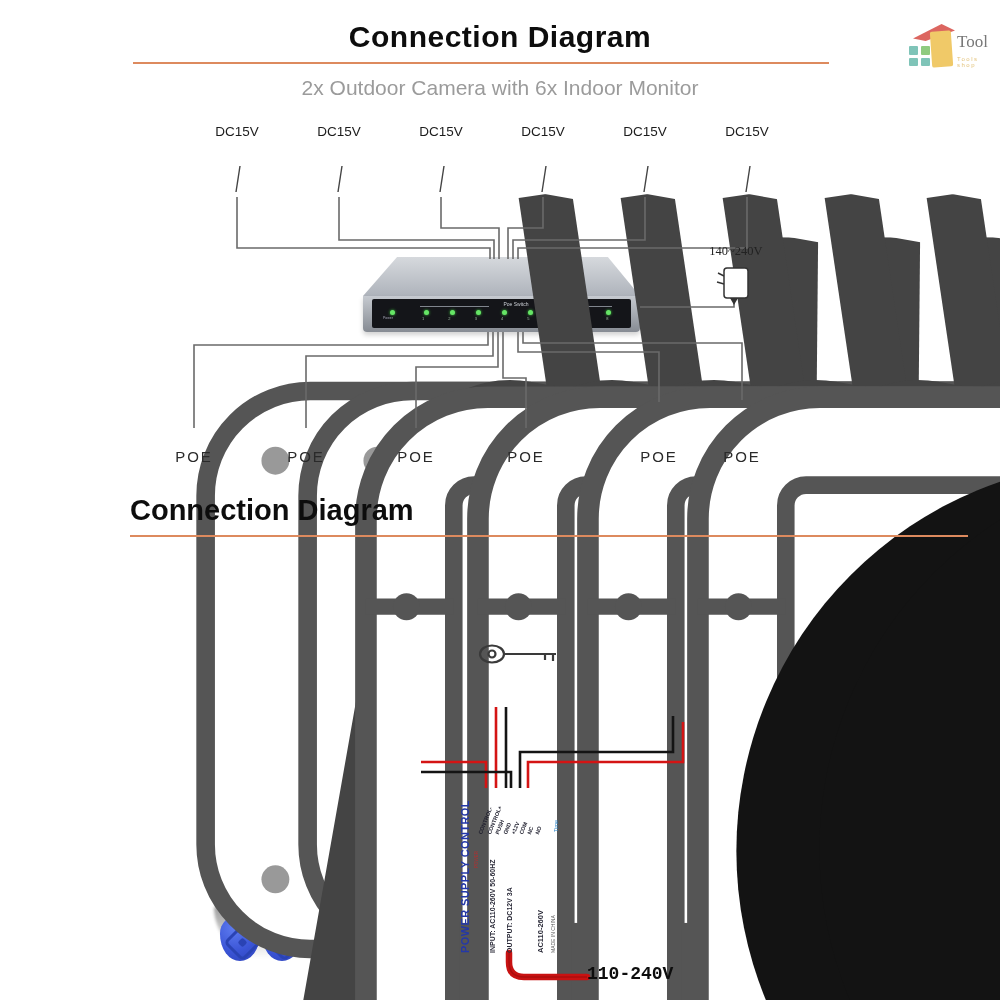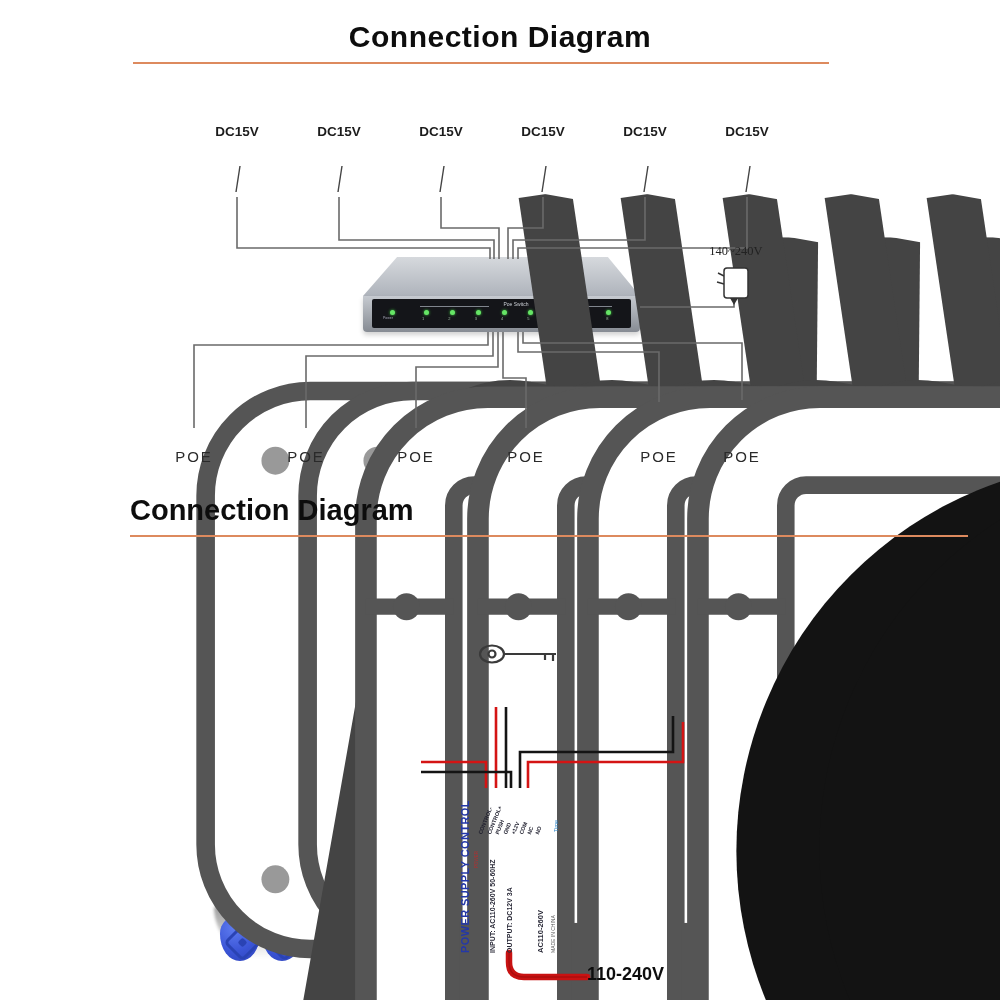--- a/index.html
+++ b/index.html
@@ -20,21 +20,21 @@
   .logo .house{position:absolute;left:28px;top:9px;width:21px;height:36px;background:#f0c968;
                transform:rotate(-4deg);border-radius:2px;}
   .logo .win{position:absolute;left:6px;top:24px;width:21px;height:20px;display:grid;
              grid-template-columns:1fr 1fr;grid-template-rows:1fr 1fr;gap:3px;}
   .logo .win i{background:#7fc4b8;border-radius:1px;}
   .logo .win i:nth-child(2){background:#8fcb7f;}
   .logo-name{position:absolute;left:54px;top:10px;font-family:"Liberation Serif",serif;
              font-size:17px;color:#787878;}
   .logo-tag{position:absolute;left:54px;top:34px;font-size:6px;letter-spacing:1.5px;color:#e3c37c;}
   
-  .dc{top:124px;width:70px;text-align:center;font-size:13.5px;font-weight:700;color:#1c1c1c;z-index:6;}
+  .dc{top:124px;width:70px;text-align:center;font-size:13.5px;font-weight:400;color:#1c1c1c;z-index:6;}
   .poe{top:448px;width:70px;text-align:center;font-size:15px;letter-spacing:2px;color:#2a2a2a;z-index:6;}
   .acl{left:694px;top:244px;width:84px;text-align:center;font-family:"Liberation Serif",serif;
        font-size:12.5px;color:#222;z-index:6;}
   
   .sw-top{left:363px;top:257px;width:277px;height:39px;z-index:2;
           clip-path:polygon(12.3% 0,88.4% 0,100% 100%,0 100%);
           background:linear-gradient(180deg,#d6d9dd,#aeb3bb);}
   .sw-front{left:363px;top:296px;width:277px;height:36px;z-index:2;border-radius:0 0 4px 4px;
             background:linear-gradient(180deg,#c6cad0,#868b93);box-shadow:0 3px 5px rgba(0,0,0,.18);}
   .sw-panel{left:372px;top:299px;width:259px;height:29px;background:#141519;border-radius:2px;z-index:3;}
@@ -106,21 +106,21 @@
   .psu-led{left:482px;top:843px;width:7px;height:7px;border-radius:50%;z-index:3;
     background:radial-gradient(circle at 35% 35%,#ff6a6a,#c01010);box-shadow:0 0 3px #e33;}
   .vtext{transform:rotate(-90deg);transform-origin:0 0;white-space:nowrap;z-index:6;}
   .tlabel{transform:rotate(-68deg);transform-origin:0 0;white-space:nowrap;z-index:6;
           font-size:5.5px;font-weight:700;color:#1d1d2c;}
   .psu-title{font-size:11px;font-weight:700;color:#2438a8;letter-spacing:.4px;}
   .psu-small{font-size:7px;font-weight:700;color:#2a2a38;}
   .psu-tiny{font-size:5px;color:#555;}
   .brand-swirl{left:546px;top:796px;width:10px;height:10px;border:2.5px solid #2e86c8;
     border-left-color:transparent;border-radius:50%;transform:rotate(40deg);z-index:3;}
-  .mains{left:587px;top:964px;font-family:Liberation Sans, sans-serif;font-size:18px;font-weight:700;
+  .mains{left:587px;top:964px;font-family:Liberation Mono, monospace;font-size:18px;font-weight:700;
          color:#0d0d0d;z-index:6;}
   
   .fob{width:44px;height:86px;z-index:4;}
   .fob .ring{position:absolute;left:7px;top:0;width:30px;height:30px;border:3px solid #9c9c9c;border-radius:50%;}
   .fob .link{position:absolute;left:15px;top:21px;width:12px;height:12px;border:3px solid #8a8a8a;border-radius:50%;}
   .fob .bodyb{position:absolute;left:2px;top:31px;width:40px;height:46px;
     background:radial-gradient(circle at 35% 28%,#5e7cf0,#3b55d6 55%,#2b41b8);
     border-radius:46% 46% 50% 50%/40% 40% 58% 58%;}
   .fob .hole{position:absolute;left:18px;top:34px;width:8px;height:8px;border-radius:50%;background:#fff;
     box-shadow:inset 0 0 2px #223;}
@@ -130,21 +130,34 @@
     border-radius:2px;}
   svg.overlay{position:absolute;left:0;top:0;z-index:5;pointer-events:none;}
 </style>
 </head>
 <body>
 
 <div id="stage">
 
   <div class="abs title1">Connection Diagram</div>
   <div class="abs rule1"></div>
-
+  <div class="abs subtitle">2x Outdoor Camera  with 6x Indoor Monitor</div>
+
+  <div class="abs logo">
+    <div class="roof"></div>
+    <div class="house"></div>
+    <div class="win">
+        <i></i>
+        <i></i>
+        <i></i>
+        <i></i>
+      </div>
+    <div class="logo-name">Tool</div>
+    <div class="logo-tag">Tools shop</div>
+  </div>
 
   <div class="abs dc" style="left:202px">DC15V</div>
   <div class="abs dc" style="left:304px">DC15V</div>
   <div class="abs dc" style="left:406px">DC15V</div>
   <div class="abs dc" style="left:508px">DC15V</div>
   <div class="abs dc" style="left:610px">DC15V</div>
   <div class="abs dc" style="left:712px">DC15V</div>
 
   <div class="abs sw-top"></div>
   <div class="abs sw-front"></div>

